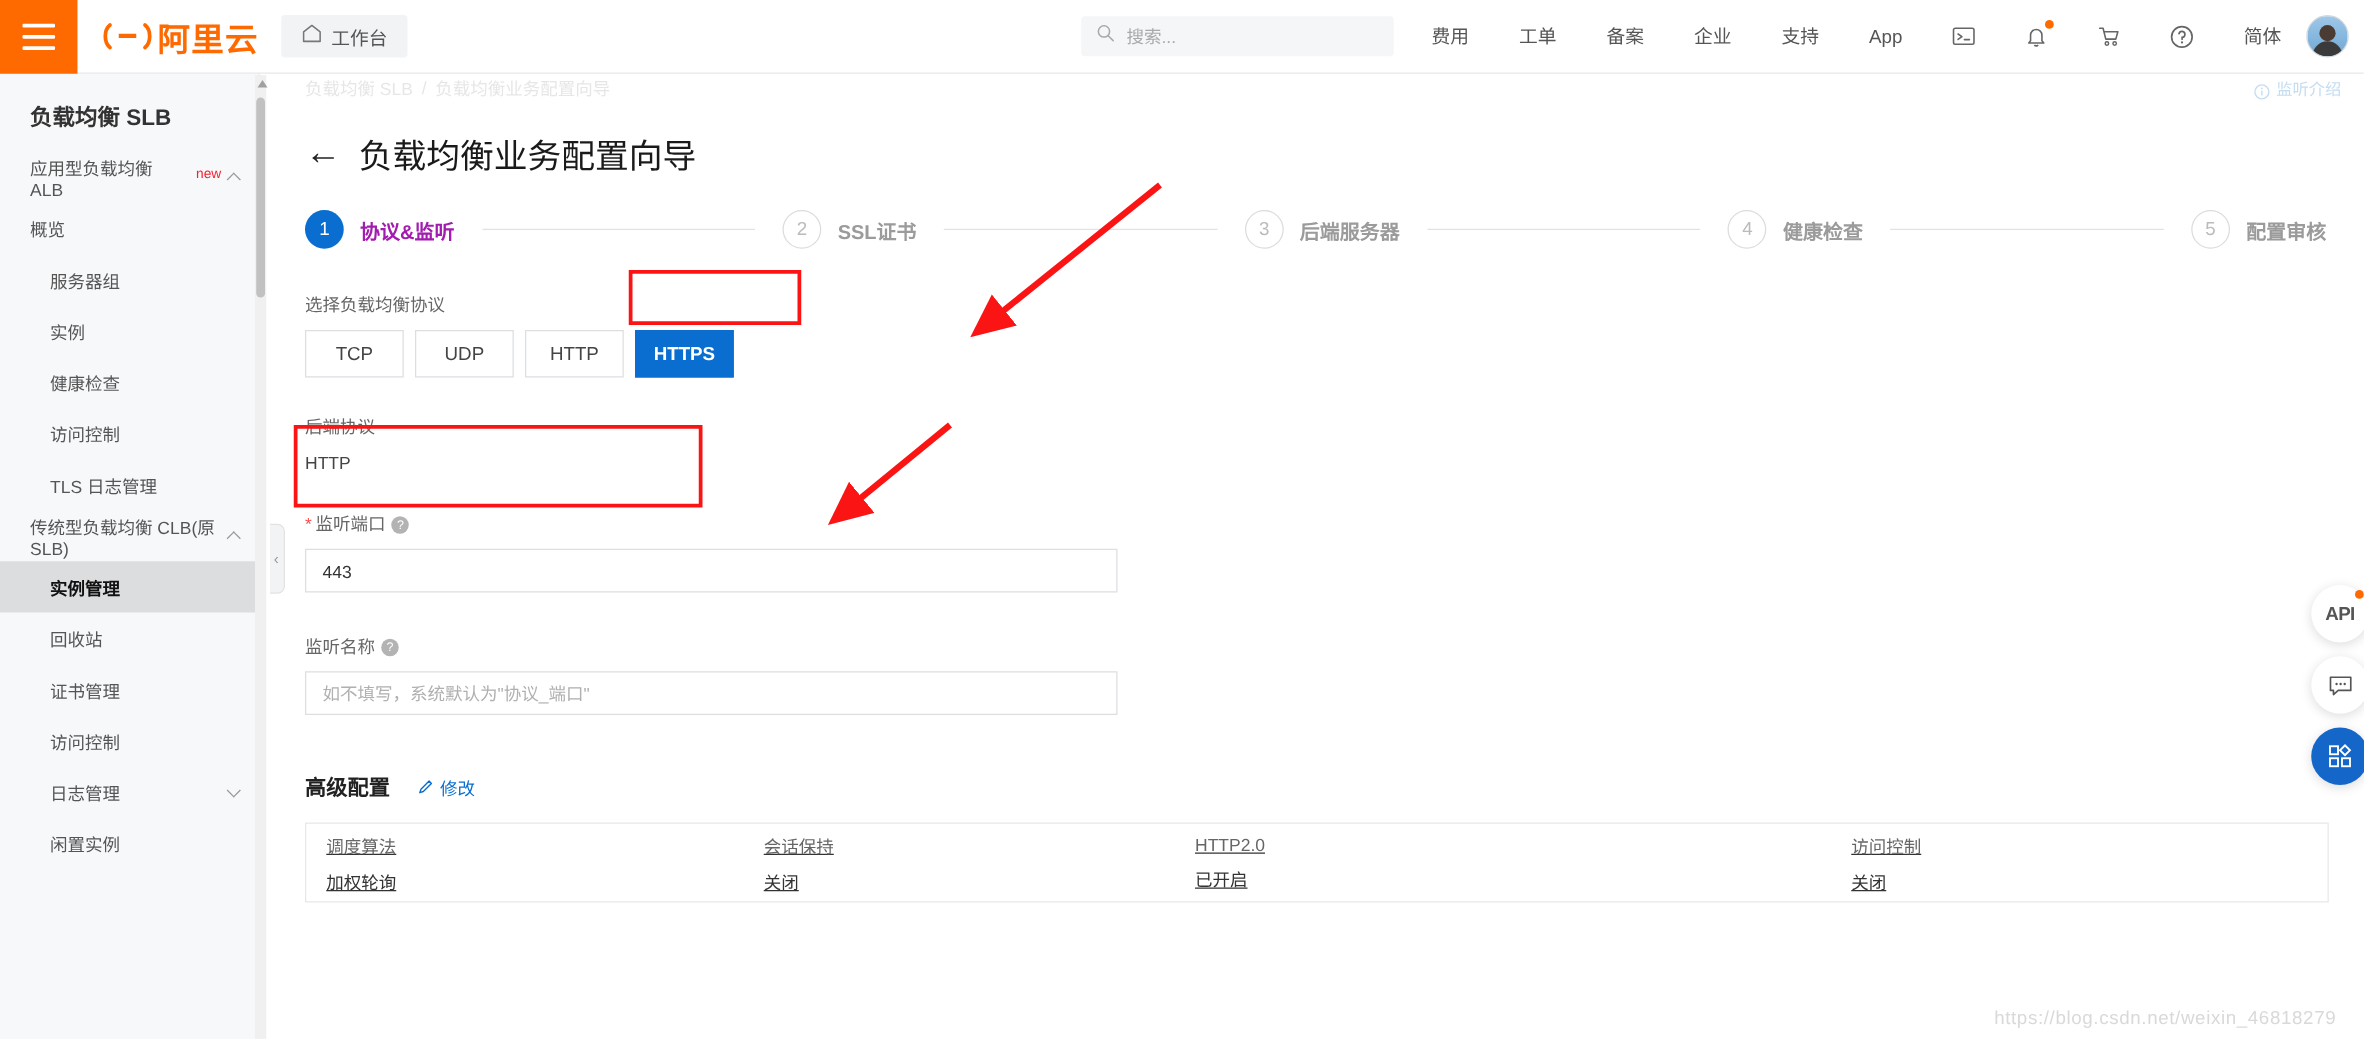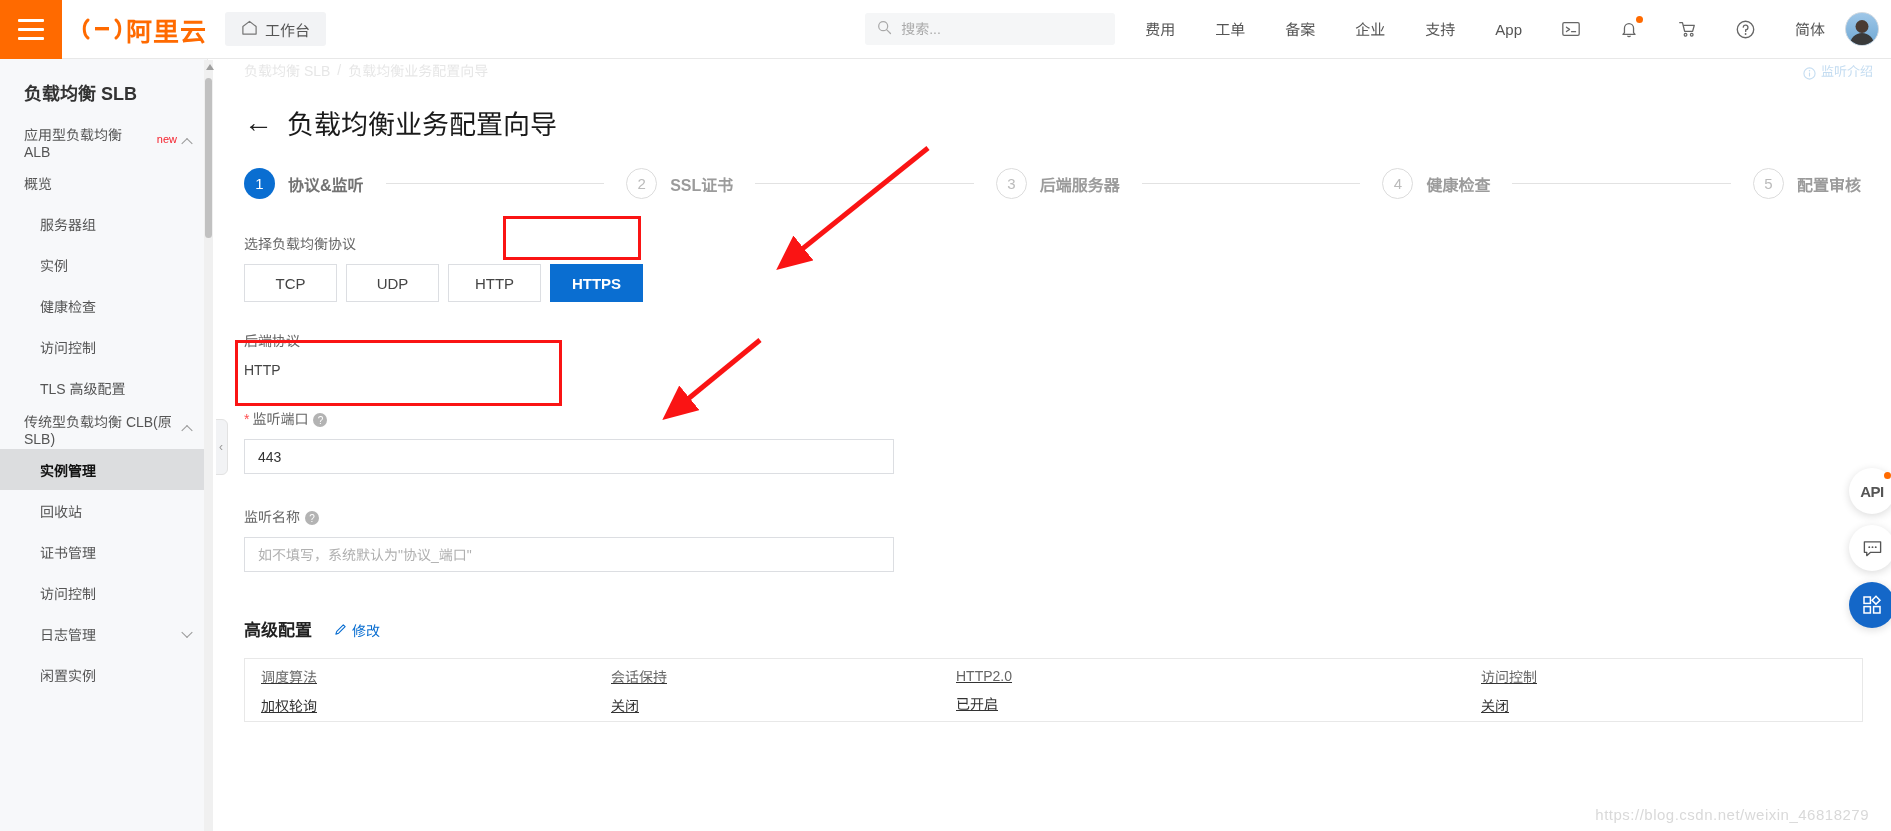--- a/index.html
+++ b/index.html
@@ -174,41 +174,41 @@
   }
   .step { display: flex; align-items: center; flex: 0 0 auto; }
   .step-circle {
     width: 31px; height: 31px; border-radius: 50%;
     display: flex; align-items: center; justify-content: center;
     font-size: 15px;
   }
   .step.active .step-circle { background: #0a6ed1; color: #fff; }
   .step:not(.active) .step-circle { border: 1px solid #dcdcdc; color: #bbb; background: #fff; }
   .step-label { font-size: 16px; font-weight: bold; margin-left: 13px; white-space: nowrap; }
-  .step.active .step-label { color: #737373; }
+  .step.active .step-label { color: #a21caf; }
   .step:not(.active) .step-label { color: #9b9b9b; }
   .step-line { flex: 1 1 auto; height: 1px; background: #e2e2e2; margin: 0 22px; min-width: 60px; }
 
   
   .form { padding: 34px 0 0 0; position: relative; }
   .fld-label {
     font-size: 14px; color: #666; margin-bottom: 11px;
     padding-left: 28px;
   }
   .req-star { color: #ff4d4f; margin-right: 3px; }
   .help-ico {
     display: inline-flex; align-items: center; justify-content: center;
     width: 14px; height: 14px; border-radius: 50%;
     background: #b3b3b3; color: #fff; font-size: 10px;
     margin-left: 5px; vertical-align: middle; cursor: pointer;
   }
 
   .proto-row { display: flex; gap: 0; padding-left: 28px; }
   .proto-btn {
-    width: 93px; height: 38px;
+    width: 79px; height: 38px;
     border: 1px solid #dcdee2; background: #fff;
     font-size: 15px; color: #444;
     display: flex; align-items: center; justify-content: center;
     cursor: pointer; margin-right: 9px;
   }
   .proto-btn.selected {
     background: #0a6ed1; border-color: #0a6ed1; color: #fff; font-weight: bold;
   }
 
   .backend-label { font-size: 14px; color: #666; padding-left: 28px; margin-top: 28px; }
@@ -395,21 +395,21 @@
   <div class="nav-item sub">
     <span>实例</span>
   </div>
   <div class="nav-item sub">
     <span>健康检查</span>
   </div>
   <div class="nav-item sub">
     <span>访问控制</span>
   </div>
   <div class="nav-item sub">
-    <span>TLS 高级配置</span>
+    <span>TLS 日志管理</span>
   </div>
 
   <div class="nav-item group">
     <span>传统型负载均衡 CLB(原SLB)</span>
     <span class="chev up"></span>
   </div>
 
   <div class="nav-item sub active">
     <span>实例管理</span>
   </div>

